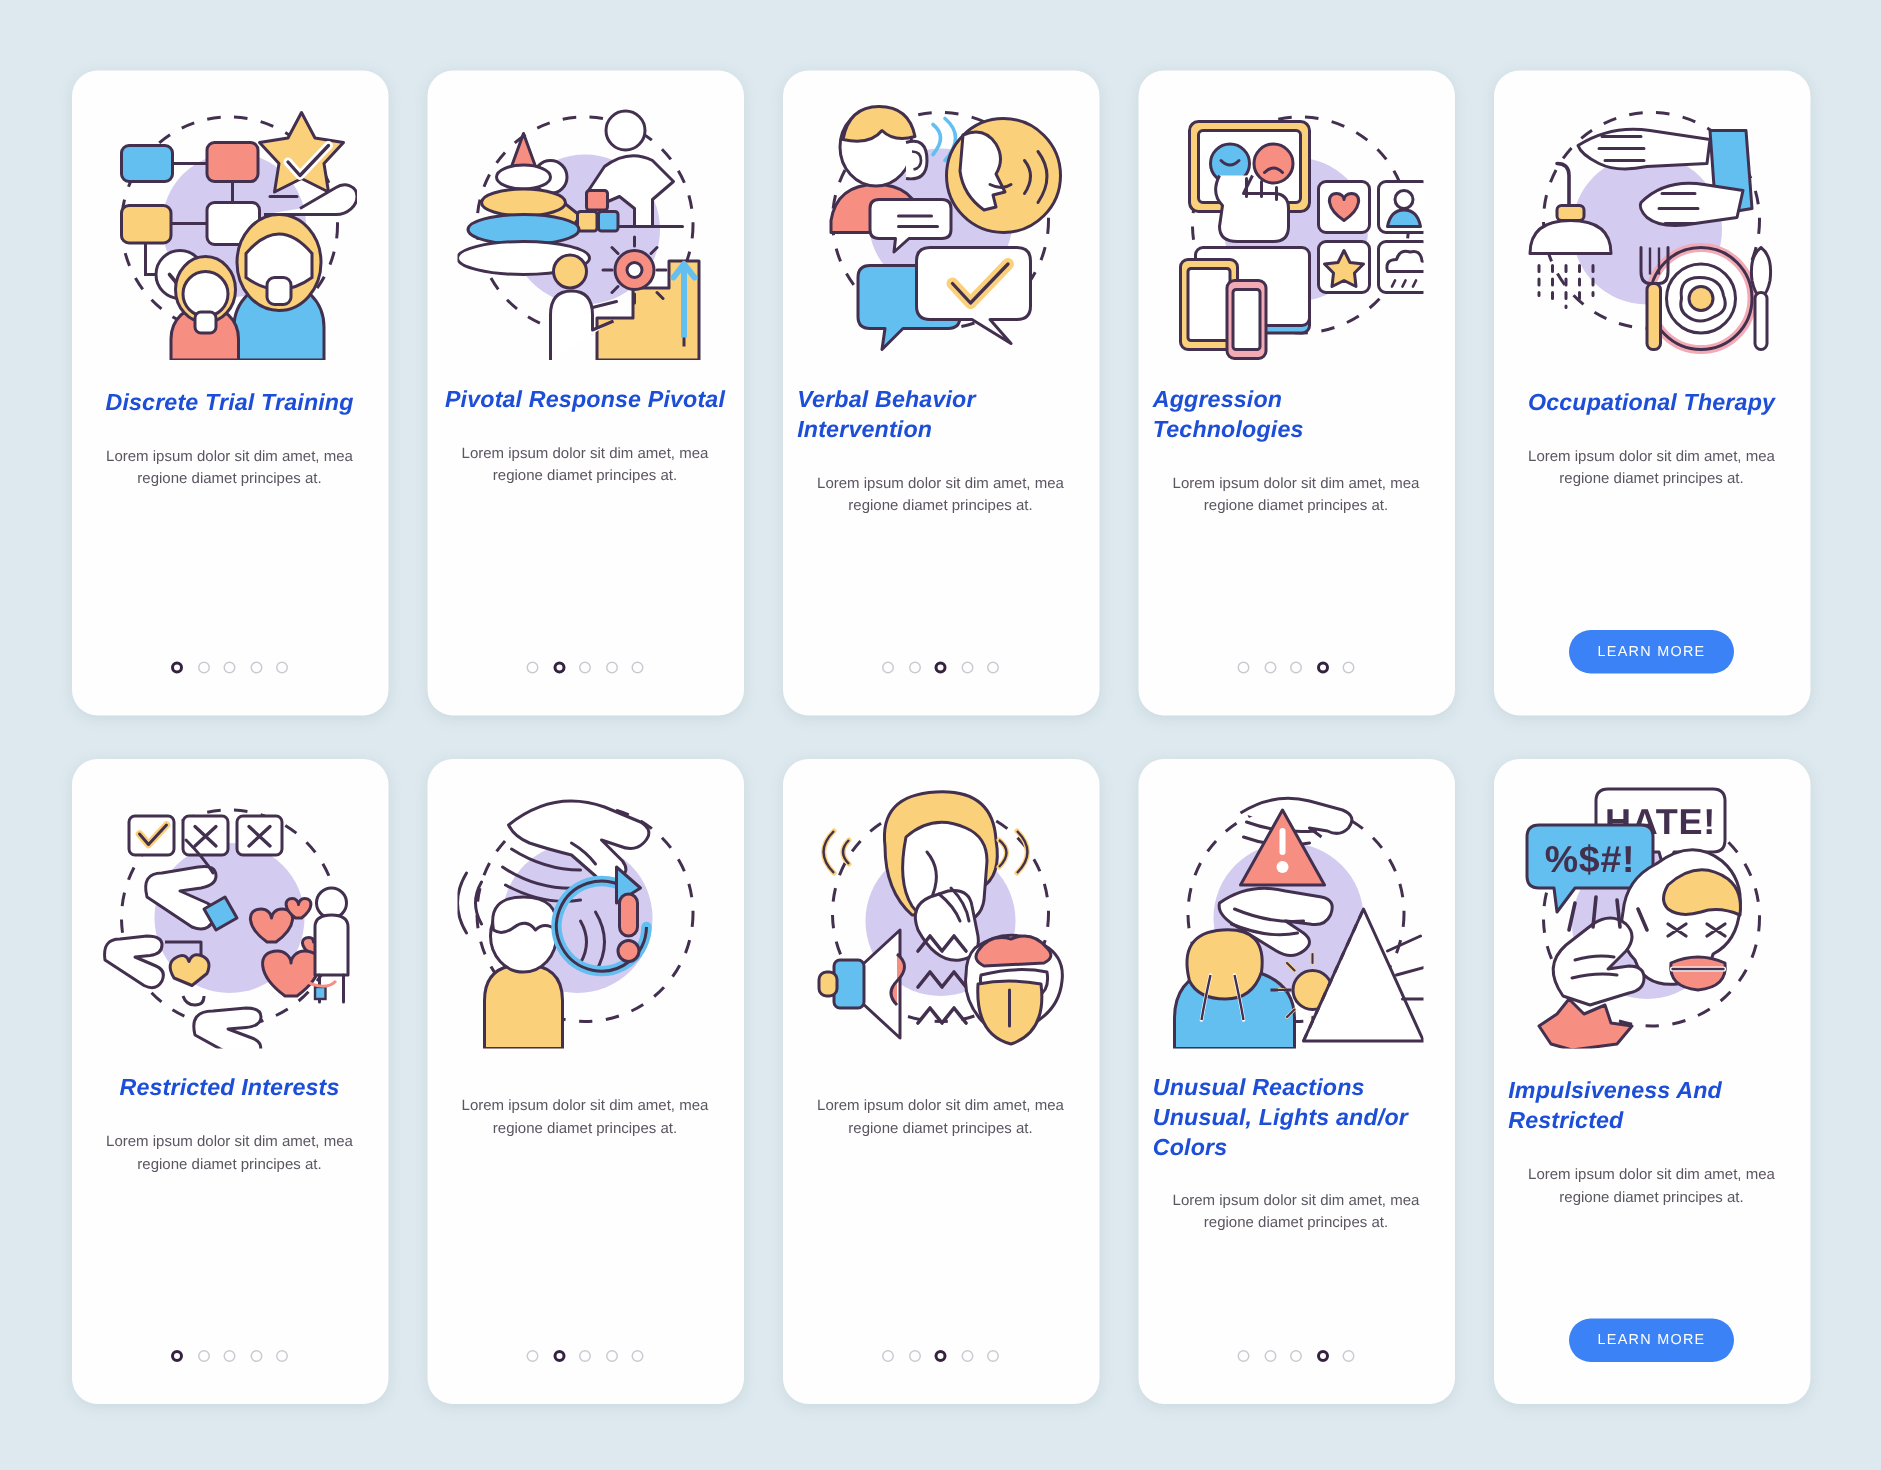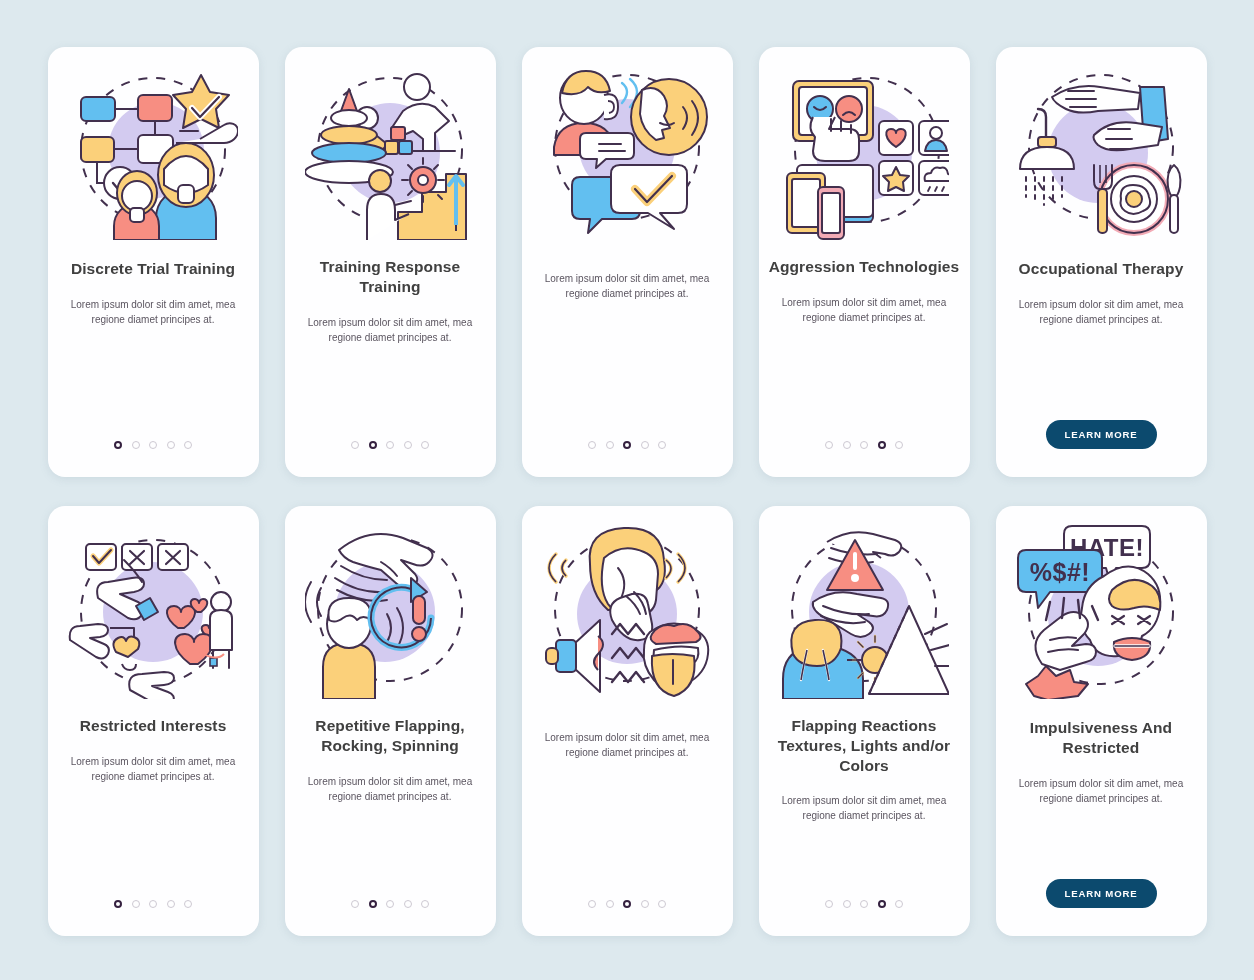--- a/index.html
+++ b/index.html
@@ -40,26 +40,26 @@
     height: 188px;
     margin-top: 18px;
     display: flex;
     justify-content: center;
     position: relative;
   }
   .illus-wrap svg { display: block; }
   .title {
     font-size: 15.5px;
     font-weight: bold;
-    color: #404040;
-    text-align: center;
+    color: #1d4ed8;
     line-height: 1.28;
     letter-spacing: 0.1px;
     padding: 0 10px;
     margin-top: 4px;
+    font-style: italic;
   }
   .card.t1 .title { margin-top: 6px; }
   .body-text {
     font-size: 10px;
     color: #5b5560;
     text-align: center;
     line-height: 1.5;
     padding: 0 16px;
     margin-top: 18px;
   }
@@ -76,26 +76,26 @@
     width: 8px; height: 8px;
     border-radius: 50%;
     border: 1.6px solid #cdc9d2;
     background: transparent;
   }
   .dot.active {
     border-color: #352140;
     border-width: 2.4px;
   }
   .learn-btn {
-    background: #0c4a6e;
+    background: #3b82f6;
     color: #ffffff;
     border: none;
     border-radius: 20px;
     font-size: 9.6px;
-    font-weight: bold;
+    font-weight: normal;
     letter-spacing: 0.85px;
     padding: 9px 19px;
     cursor: pointer;
     font-family: "Liberation Sans", sans-serif;
   }
   
   .row2 .body-text { margin-top: 18px; }
 </style>
 </head>
 <body>
@@ -167,21 +167,21 @@
           <path d="M151 160 v-48" stroke="#62bff0" stroke-width="4" fill="none"></path>
           <path d="M144 120 l7 -9 7 9" fill="none" stroke="#62bff0" stroke-width="4" stroke-linecap="round" stroke-linejoin="round"></path>
           <circle cx="75" cy="116" r="11" fill="#fbd07a" stroke="#42304e" stroke-width="2"></circle>
           <path d="M62 175 v-30 q0 -16 14 -16 14 0 14 16 l0 10 14 -6" fill="#fff" stroke="#42304e" stroke-width="2" stroke-linejoin="round"></path>
           <path d="M90 140 l16 -4" fill="none" stroke="#42304e" stroke-width="2" stroke-linecap="round"></path>
           <circle cx="118" cy="115" r="13" fill="#f78e82" stroke="#42304e" stroke-width="2"></circle>
           <circle cx="118" cy="115" r="5" fill="#fff" stroke="#42304e" stroke-width="2"></circle>
           <path d="M118 99 v-6 M118 137 v-6 M103 115 h-6 M139 115 h-6 M107 104 l-4 -4 M133 130 l4 4 M129 104 l4 -4 M107 126 l-4 4" stroke="#42304e" stroke-width="2" stroke-linecap="round"></path>
         </svg>
       </div>
-      <div class="title">Training Response Training</div>
+      <div class="title">Pivotal Response Pivotal</div>
       <div class="body-text">Lorem ipsum dolor sit dim amet, mea regione diamet principes at.</div>
       <div class="footer">
         <div class="dots">
           <span class="dot"></span>
           <span class="dot active"></span>
           <span class="dot"></span>
           <span class="dot"></span>
           <span class="dot"></span>
         </div>
       </div>
@@ -203,20 +203,21 @@
           <circle cx="127" cy="52" r="38" fill="#fbd07a" stroke="#42304e" stroke-width="2"></circle>
           <path d="M100 25 q14 -6 22 6 6 10 0 20 l6 12 -8 2 2 8 -8 2 q-14 -10 -16 -26z" fill="#fff" stroke="#42304e" stroke-width="2" stroke-linejoin="round"></path>
           <path d="M118 58 q8 4 14 0" fill="none" stroke="#42304e" stroke-width="2" stroke-linecap="round"></path>
           <path d="M141 42 q8 10 0 22 M150 36 q12 16 0 34" fill="none" stroke="#42304e" stroke-width="2" stroke-linecap="round"></path>
           <path d="M38 112 h52 q8 0 8 8 v26 q0 8 -8 8 h-30 l-14 14 2 -14 h-10 q-8 0 -8 -8 v-26 q0 -8 8 -8z" fill="#62bff0" stroke="#42304e" stroke-width="2" stroke-linejoin="round"></path>
           <path d="M78 100 h58 q9 0 9 9 v30 q0 9 -9 9 h-18 l14 16 -26 -16 h-28 q-9 0 -9 -9 v-30 q0 -9 9 -9z" fill="#fff" stroke="#42304e" stroke-width="2" stroke-linejoin="round"></path>
           <path d="M93 124 l12 13 25 -26" fill="none" stroke="#fbd07a" stroke-width="8" stroke-linecap="round" stroke-linejoin="round"></path>
           <path d="M93 124 l12 13 25 -26" fill="none" stroke="#42304e" stroke-width="2.2" stroke-linecap="round" stroke-linejoin="round"></path>
         </svg>
       </div>
+      <div class="title">Verbal Behavior Intervention</div>
       <div class="body-text">Lorem ipsum dolor sit dim amet, mea regione diamet principes at.</div>
       <div class="footer">
         <div class="dots">
           <span class="dot"></span>
           <span class="dot"></span>
           <span class="dot active"></span>
           <span class="dot"></span>
           <span class="dot"></span>
         </div>
       </div>
@@ -362,21 +363,20 @@
           <path d="M18 175 v-32 q0 -24 26 -24 26 0 26 24 v32z" fill="#fbd07a" stroke="#42304e" stroke-width="2" stroke-linejoin="round"></path>
           <ellipse cx="44" cy="100" rx="22" ry="24" fill="#fff" stroke="#42304e" stroke-width="2"></ellipse>
           <path d="M24 96 q-4 -22 20 -22 24 0 22 22 -8 -6 -14 0 -6 -8 -14 -2 -8 6 -14 2z" fill="#fff" stroke="#42304e" stroke-width="2" stroke-linejoin="round"></path>
           <path d="M126 94 a30 30 0 1 1 -14 -26" fill="none" stroke="#62bff0" stroke-width="7" stroke-linecap="round"></path>
           <path d="M126 94 a30 30 0 1 1 -14 -26" fill="none" stroke="#42304e" stroke-width="2"></path>
           <path d="M106 54 l16 14 -16 10z" fill="#62bff0" stroke="#42304e" stroke-width="2" stroke-linejoin="round"></path>
           <rect x="108" y="72" width="12" height="28" rx="6" fill="#f78e82" stroke="#42304e" stroke-width="2"></rect>
           <circle cx="114" cy="110" r="7" fill="#f78e82" stroke="#42304e" stroke-width="2"></circle>
         </svg>
       </div>
-      <div class="title">Repetitive Flapping, Rocking, Spinning</div>
       <div class="body-text">Lorem ipsum dolor sit dim amet, mea regione diamet principes at.</div>
       <div class="footer">
         <div class="dots">
           <span class="dot"></span>
           <span class="dot active"></span>
           <span class="dot"></span>
           <span class="dot"></span>
           <span class="dot"></span>
         </div>
       </div>
@@ -438,21 +438,21 @@
           <path d="M28 126 q-4 18 -6 30 M44 126 q4 18 6 30" fill="none" stroke="#42304e" stroke-width="1.6"></path>
           <circle cx="96" cy="136" r="13" fill="#fbd07a" stroke="#42304e" stroke-width="2"></circle>
           <path d="M96 118 v-6 M96 160 v-6 M78 136 h-6 M84 123 l-5 -5 M84 149 l-5 5" stroke="#fbd07a" stroke-width="2.4" stroke-linecap="round"></path>
           <path d="M96 118 v-6 M96 160 v-6 M78 136 h-6 M84 123 l-5 -5 M84 149 l-5 5" stroke="#42304e" stroke-width="1.4" stroke-linecap="round"></path>
           <path d="M130 82 l40 88 -80 0z" fill="#fff" stroke="#42304e" stroke-width="2" stroke-linejoin="round"></path>
           <path d="M90 170 l40 -88" fill="none" stroke="#42304e" stroke-width="2" stroke-dasharray="5 5"></path>
           <path d="M146 110 l22 -10 M152 126 l22 -6 M156 142 l22 0" fill="none" stroke="#42304e" stroke-width="2" stroke-linecap="round"></path>
           <path d="M82 136 h-14" stroke="#42304e" stroke-width="2" stroke-dasharray="5 4"></path>
         </svg>
       </div>
-      <div class="title">Flapping Reactions Textures, Lights and/or Colors</div>
+      <div class="title">Unusual Reactions Unusual, Lights and/or Colors</div>
       <div class="body-text">Lorem ipsum dolor sit dim amet, mea regione diamet principes at.</div>
       <div class="footer">
         <div class="dots">
           <span class="dot"></span>
           <span class="dot"></span>
           <span class="dot"></span>
           <span class="dot active"></span>
           <span class="dot"></span>
         </div>
       </div>

